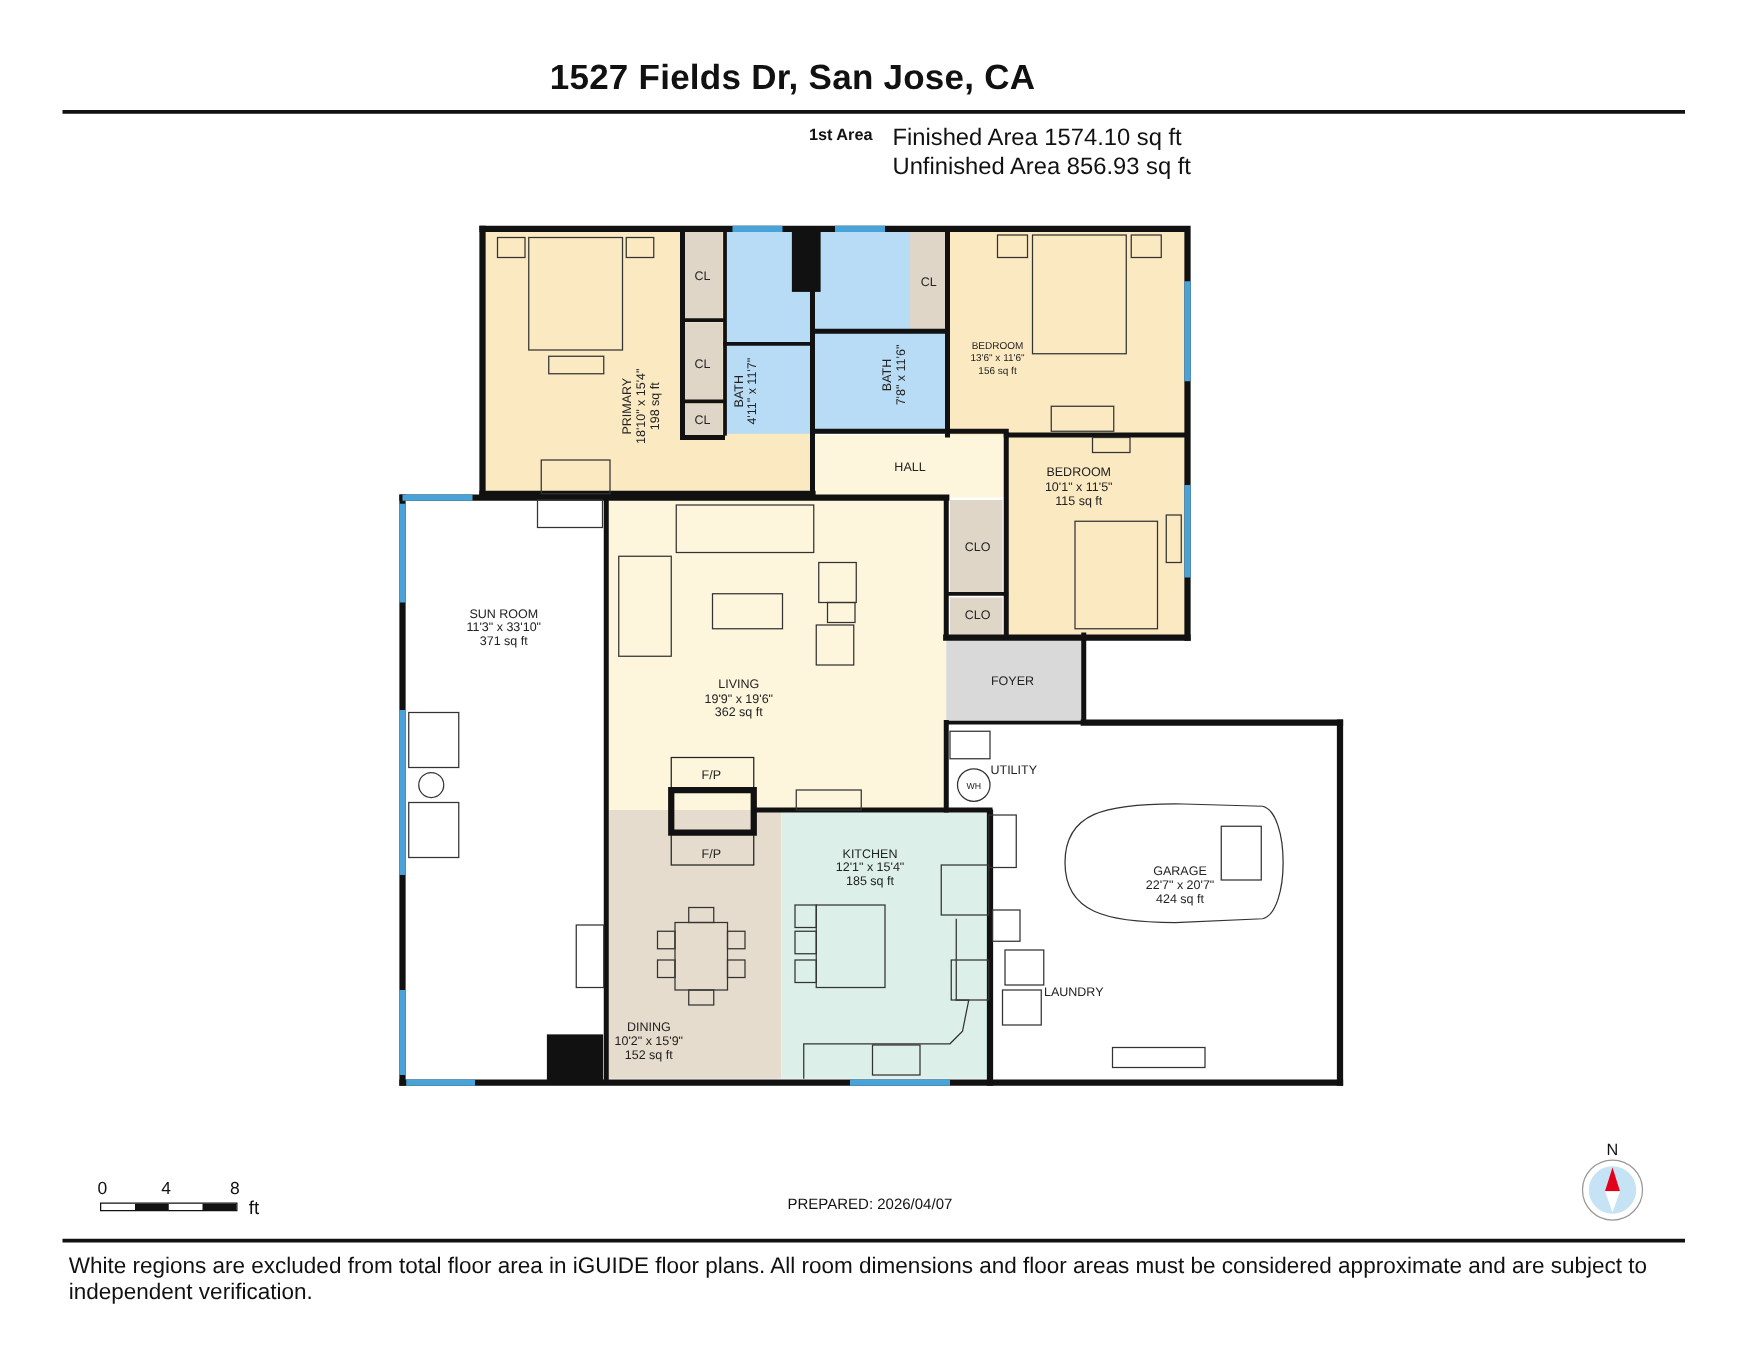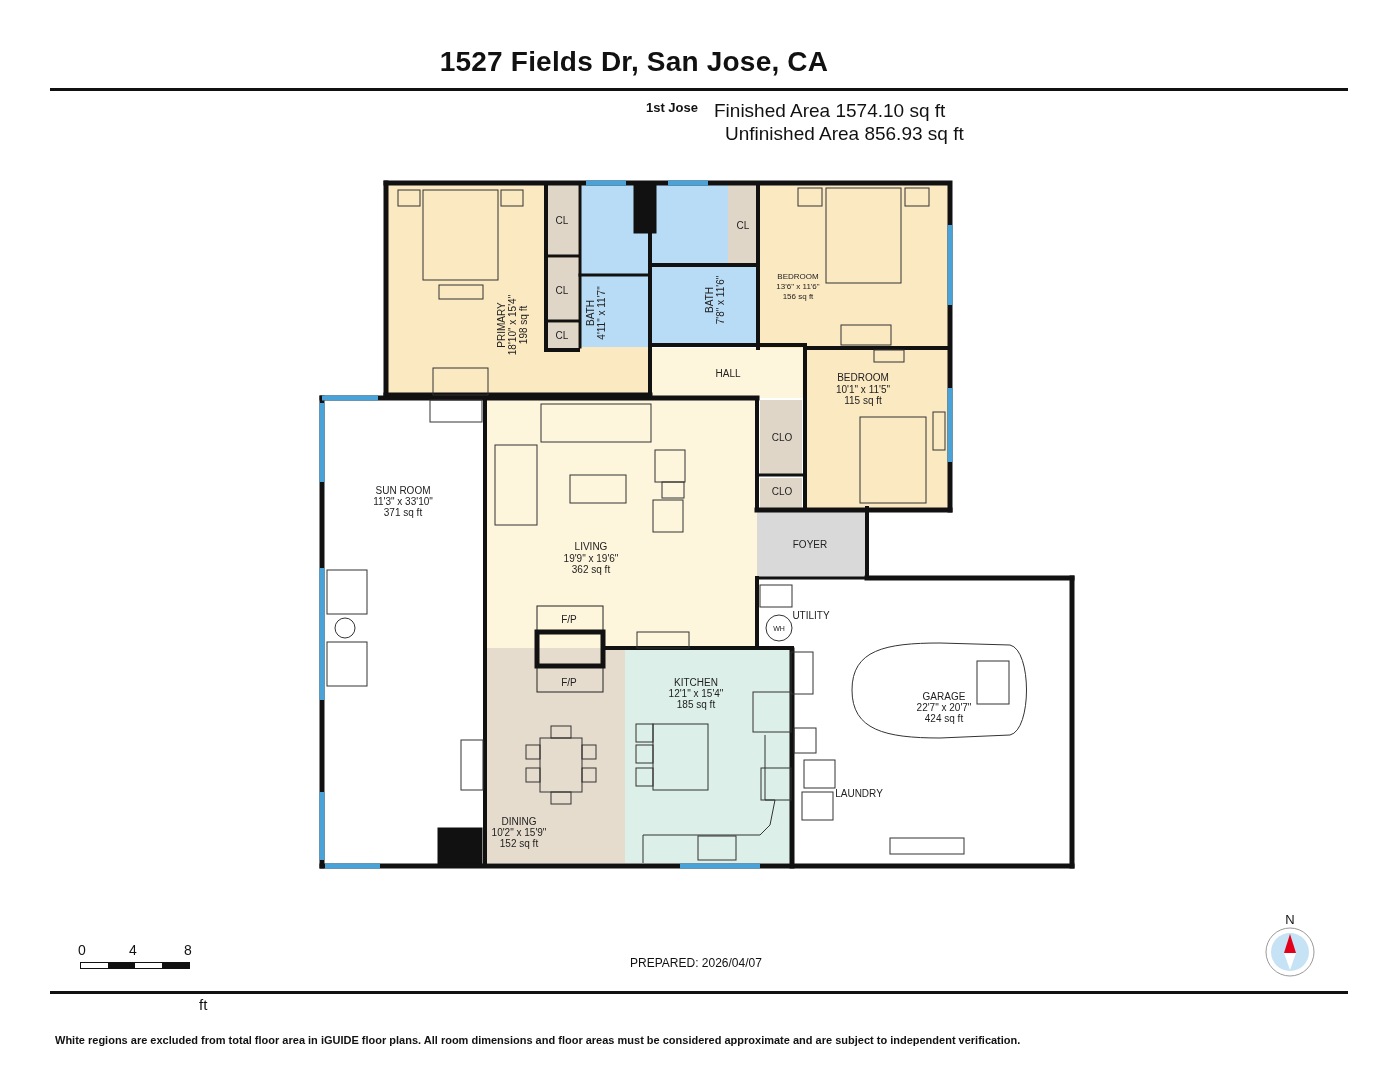--- a/index.html
+++ b/index.html
@@ -9,44 +9,44 @@
     .title { position: absolute; left: 0; width: 1268px; top: 46px; text-align: center;
       font-size: 28px; font-weight: bold; letter-spacing: 0.2px; }
     .rule { position: absolute; left: 50px; width: 1298px; height: 3px; background: #111; }
     .rule.top { top: 88px; }
     .rule.bottom { top: 991px; }
 
     .floor-label { position: absolute; top: 100px; left: 560px; width: 138px; text-align: right;
       font-size: 13px; font-weight: bold; }
     .area-line { position: absolute; left: 714px; font-size: 19px; }
     .area-line.a1 { top: 100px; }
-    .area-line.a2 { top: 123px; margin-left: 11px; }
+    .area-line.a2 { top: 123px; }
 
     svg.plan { position: absolute; left: 0; top: 0; }
     .room-text { font-family: "Liberation Sans", sans-serif; fill: #222; }
 
     .scale { position: absolute; left: 78px; top: 942px; }
     .scale .nums { position: absolute; top: 0; font-size: 14px; }
     .scale .bar { position: absolute; top: 20px; left: 2px; width: 110px; height: 7px; border: 1px solid #111; display: flex; }
     .scale .bar span { flex: 1; }
     .scale .bar span:nth-child(2), .scale .bar span:nth-child(4) { background: #111; }
-    .scale .unit { position: absolute; left: 121px; top: 16px; font-size: 15px; margin-top: 38px; }
+    .scale .unit { position: absolute; left: 121px; top: 16px; font-size: 15px; }
 
     .prepared { position: absolute; left: 630px; top: 956px; font-size: 12px; }
-    .disclaimer { position: absolute; left: 55px; top: 1034px; font-size: 11px; font-weight: bold; }
+    .disclaimer { position: absolute; left: 55px; top: 1002px; font-size: 18px; }
 
     .compass { position: absolute; left: 1264px; top: 912px; width: 52px; height: 68px; }
     .compass .n { position: absolute; top: 0; left: 0; width: 52px; text-align: center; font-size: 13px; }
   </style>
 </head>
 <body>
 
 <div class="title">1527 Fields Dr, San Jose, CA</div>
 <div class="rule top"></div>
-<div class="floor-label">1st Jose</div>
+<div class="floor-label">1st Area</div>
 <div class="area-line a1">Finished Area 1574.10 sq ft</div>
 <div class="area-line a2">Unfinished Area 856.93 sq ft</div>
 
 <svg class="plan" width="1398" height="1080" viewBox="0 0 1398 1080">
 
   <g>
     <rect x="388" y="185" width="262" height="210" fill="#fbe9c2"></rect>
     <rect x="546" y="185" width="32" height="70" fill="#e0d6c8"></rect>
     <rect x="546" y="258" width="32" height="62" fill="#e0d6c8"></rect>
     <rect x="546" y="323" width="32" height="27" fill="#e0d6c8"></rect>

